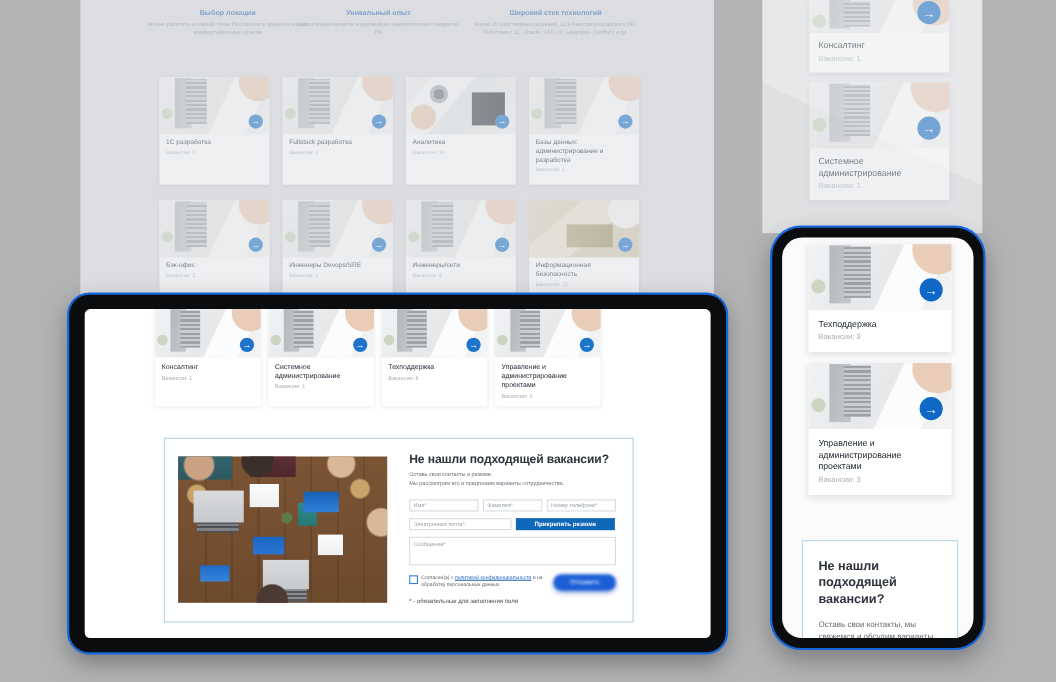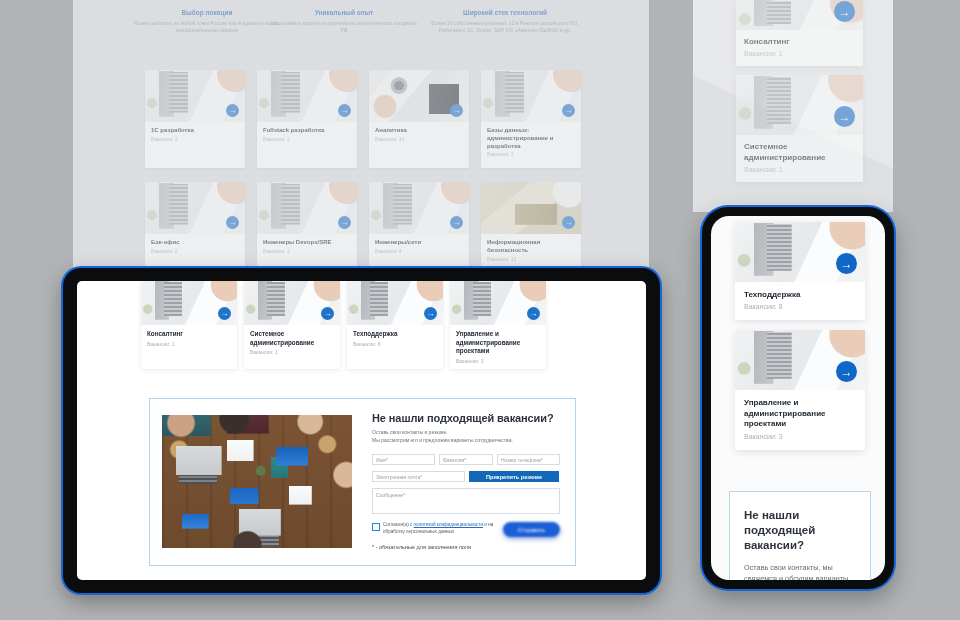--- a/index.html
+++ b/index.html
@@ -18,21 +18,21 @@
 
   .cards-row{position:absolute;left:72px;display:flex;gap:12px;}
   #cards-row-0{top:70px;}
   #cards-row-1{top:182px;}
 
   .card{background:#fff;box-shadow:0 1px 3px rgba(30,40,60,.10);border-radius:1px;position:relative;}
   .cards-row .card{width:100px;height:98px;}
   .photo{position:relative;width:100%;overflow:hidden;background-repeat:no-repeat;}
   .cards-row .photo{height:52px;}
   .card-body{padding:5px 6px 0 6px;}
-  .c-title{font-weight:bold;color:#232b38;}
+  .c-title{font-weight:normal;color:#232b38;}
   .c-count{color:#a9b0b8;}
   .cards-row .c-title{font-size:6px;line-height:1.3;}
   .cards-row .c-count{font-size:4.8px;margin-top:2px;}
 
   .arrow-btn{position:absolute;border-radius:50%;background:#1e74cb;color:#fff;display:flex;align-items:center;justify-content:center;border:none;padding:0;cursor:pointer;}
   .cards-row .arrow-btn,.tablet-cards .arrow-btn{width:13px;height:13px;right:6px;bottom:5px;font-size:8px;}
   .ghost-cards .arrow-btn,.phone-cards .arrow-btn{width:21px;height:21px;right:8px;bottom:8px;font-size:12px;background:#0f67c6;}
 
   
   .workspace-photo{

